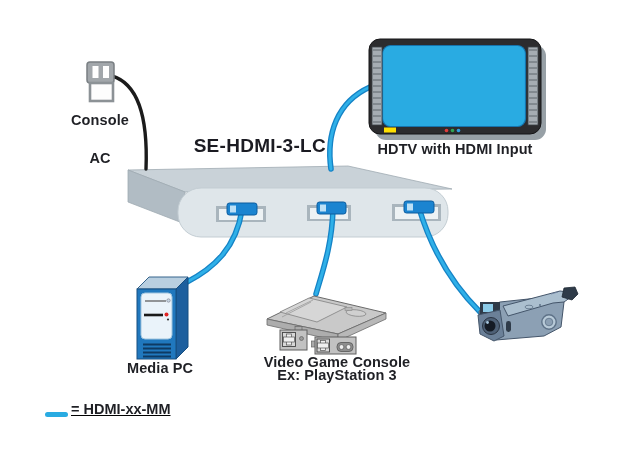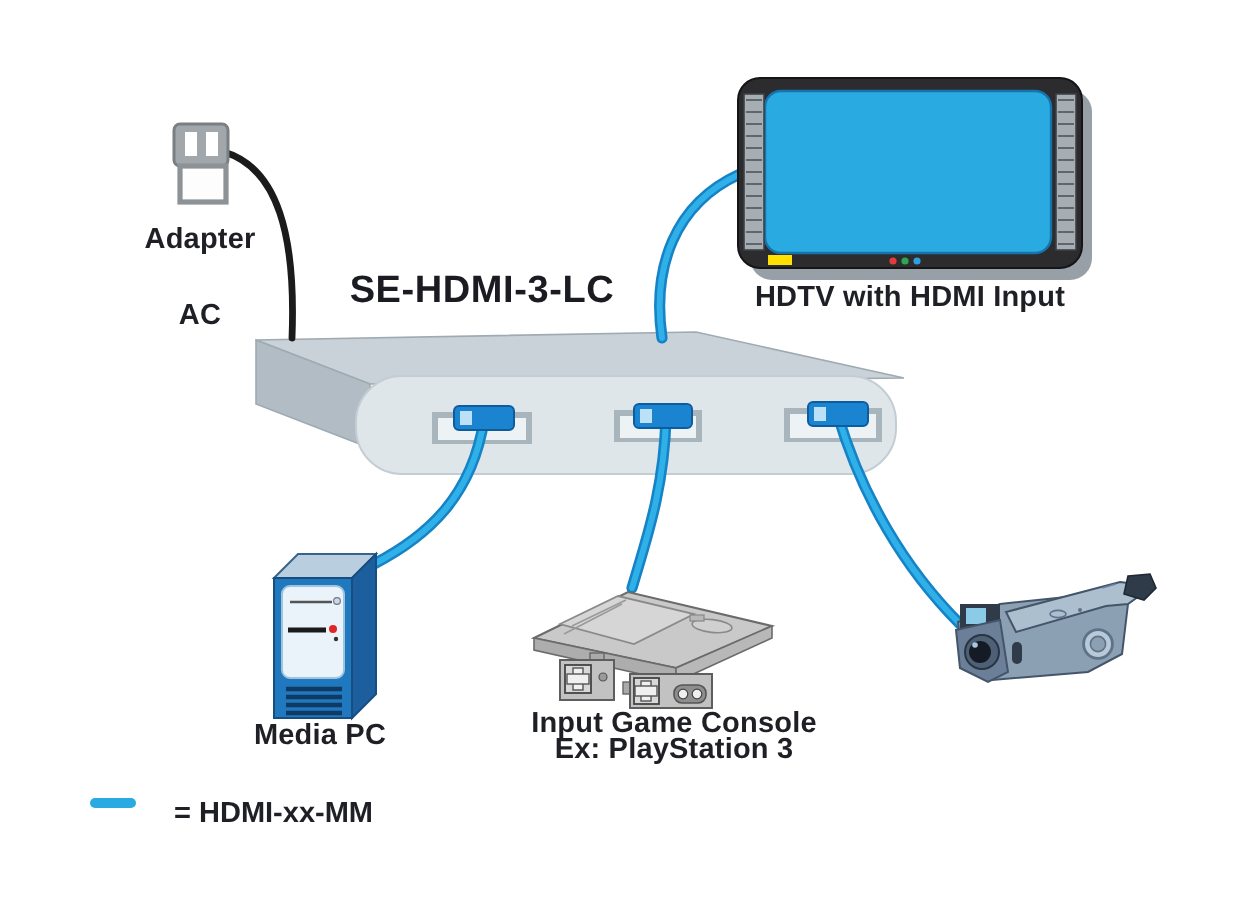--- a/index.html
+++ b/index.html
@@ -1,22 +1,22 @@
 <!DOCTYPE html>
 <html><head>
 <meta charset="utf-8">
 <style>
   html,body{margin:0;padding:0;background:#ffffff;}
   .stage{position:relative;width:620px;height:451px;background:#ffffff;overflow:hidden;
          font-family:"Liberation Sans","DejaVu Sans",sans-serif;}
   .stage svg{position:absolute;left:0;top:0;}
   .lbl{position:absolute;font-weight:bold;color:#1F2025;font-size:14.5px;text-align:center;
        letter-spacing:0.1px;white-space:nowrap;}
-  .lbl.title{font-size:19px;text-align:center;color:#1B1B22;letter-spacing:0.3px;}
-  .legend{position:absolute;left:45px;top:399px;height:18px;display:flex;align-items:flex-start;gap:19px;}
+  .lbl.title{font-size:19px;text-align:right;color:#1B1B22;letter-spacing:0.3px;}
+  .legend{position:absolute;left:45px;top:399px;height:18px;display:flex;align-items:flex-end;gap:3px;text-decoration:underline;}
   .legend .swatch{width:23px;height:4.6px;border-radius:3px;background:#29ABE2;display:inline-block;}
   .legend .txt{font-weight:bold;color:#1F2025;font-size:14.5px;white-space:nowrap;}
 </style>
 </head>
 <body>
 
 <div class="stage">
 
 <svg width="620" height="451" viewBox="0 0 620 451">
 
@@ -136,27 +136,27 @@
     <circle cx="549" cy="322" r="3.8" fill="#8CA0B4" stroke="#5E7288" stroke-width="0.8"></circle>
     <ellipse cx="529" cy="307" rx="4" ry="1.8" fill="none" stroke="#5E7288" stroke-width="0.8"></ellipse>
     <circle cx="540" cy="305" r="1" fill="#5E7288"></circle>
   </g>
 
 </svg>
 
 <div class="lbl title" style="left:156px;top:135px;width:170px;">SE-HDMI-3-LC</div>
 
 <div class="lbl" style="left:60px;top:107px;width:80px;margin-top:43px;">AC</div>
-<div class="lbl" style="left:60px;top:112px;width:80px;">Adapter</div>
+<div class="lbl" style="left:60px;top:112px;width:80px;">Console</div>
 
 <div class="lbl" style="left:360px;top:141px;width:190px;">HDTV with HDMI Input</div>
 
 <div class="lbl" style="left:110px;top:360px;width:100px;">Media PC</div>
 
-<div class="lbl" style="left:257px;top:354px;width:160px;">Input Game Console</div>
+<div class="lbl" style="left:257px;top:354px;width:160px;">Video Game Console</div>
 <div class="lbl" style="left:257px;top:367px;width:160px;">Ex: PlayStation 3</div>
 
 
 <div class="legend">
   <span class="swatch"></span>
   <span class="txt">= HDMI-xx-MM</span>
 </div>
 
 </div>
 

